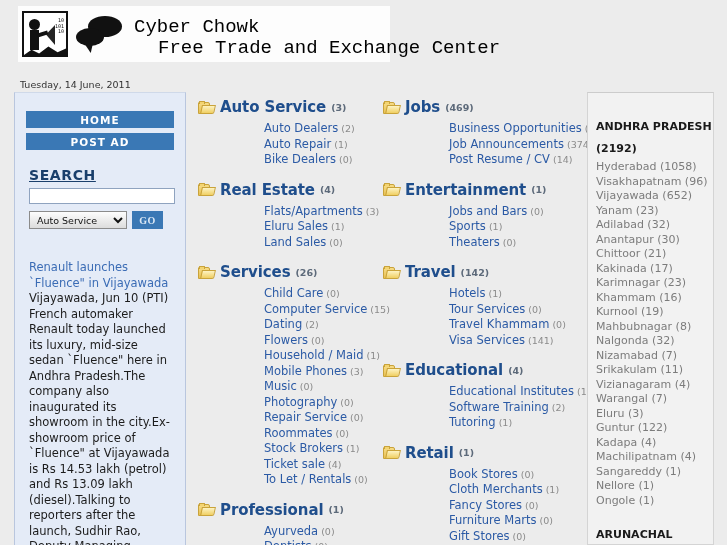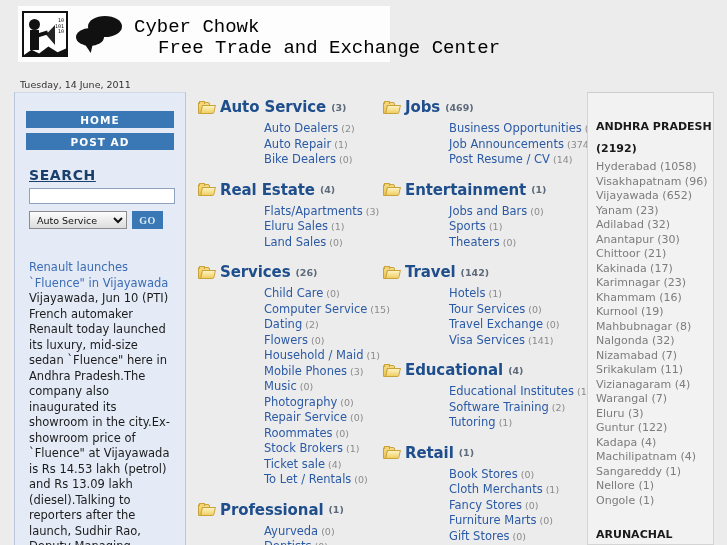--- a/index.html
+++ b/index.html
@@ -466,21 +466,21 @@
             <span class="f-back"></span>
             <span class="f-tab"></span>
             <span class="f-front"></span>
           </span>
           <span class="cat-title">Travel</span>
           <span class="cat-count">(142)</span>
         </div>
         <div class="sub-list">
           <div class="sub-item"><a class="sub-link">Hotels</a><span class="sub-count"> (1)</span></div>
           <div class="sub-item"><a class="sub-link">Tour Services</a><span class="sub-count"> (0)</span></div>
-          <div class="sub-item"><a class="sub-link">Travel Exchange</a><span class="sub-count"> (0)</span></div>
+          <div class="sub-item"><a class="sub-link">Travel Khammam</a><span class="sub-count"> (0)</span></div>
           <div class="sub-item"><a class="sub-link">Visa Services</a><span class="sub-count"> (141)</span></div>
         </div>
       </div>
       <div class="cat-group">
         <div class="cat-head">
           <span class="folder-icon">
             <span class="f-back"></span>
             <span class="f-tab"></span>
             <span class="f-front"></span>
           </span>

